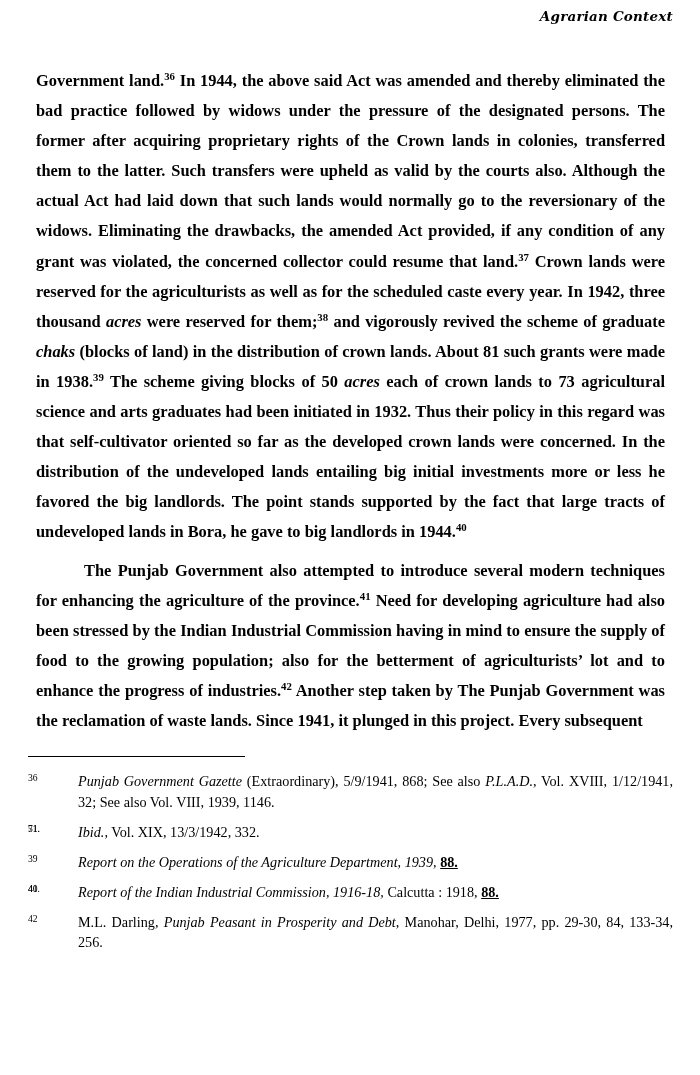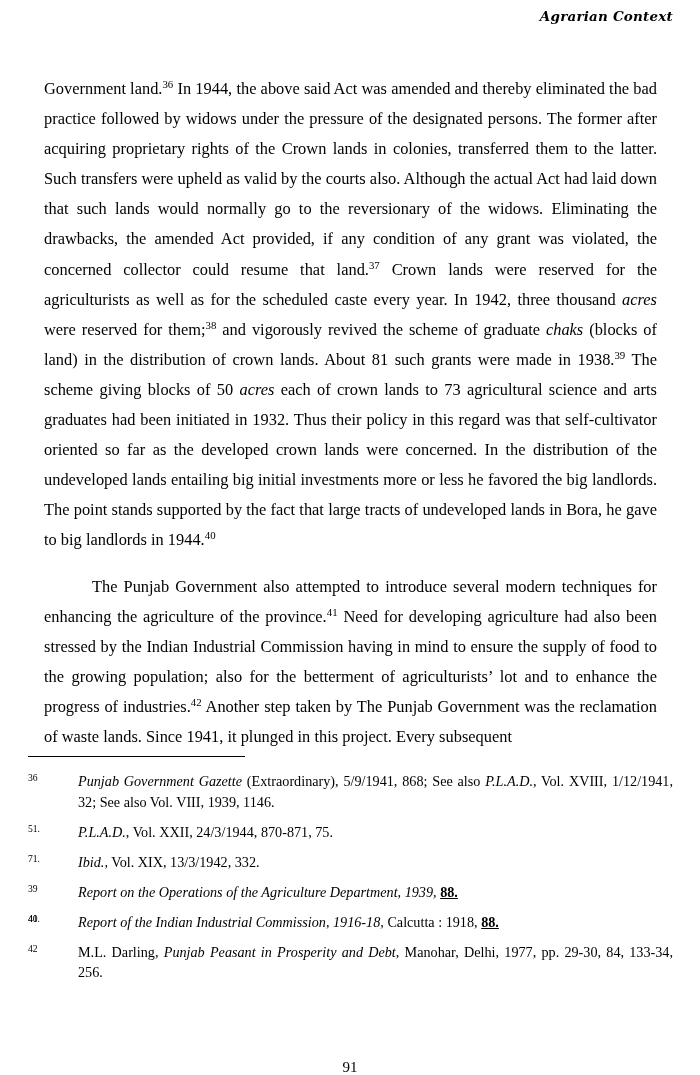--- a/index.html
+++ b/index.html
@@ -39,26 +39,27 @@
   }
 
   
   .body-block {
     position: absolute;
     left: 28px;
     top: 58px;
     width: 645px;
   }
   .para {
-    margin: 16px;
+    margin: 8px;
     text-align: justify;
     text-justify: inter-word;
     font-size: 16.4px;
     line-height: 30.1px;
     hyphens: none;
+    font-weight: bold;
   }
   .para + .para {
     text-indent: 48px;
   }
   .para i, .para em {
     font-style: italic;
   }
   sup {
     font-size: 0.66em;
     vertical-align: super;
@@ -127,21 +128,20 @@
 
   <div class="fn-rule"></div>
 
   <div class="footnotes">
     <div class="fn">
       <span class="fn-num">36</span>
       <span class="fn-text"><i>Punjab Government Gazette</i> (Extraordinary), 5/9/1941, 868; See also <i>P.L.A.D.</i>, Vol. XVIII, 1/12/1941, 32; See also Vol. VIII, 1939, 1146.</span>
     </div>
     <div class="fn">
       <span class="fn-num">51.</span>
-      <span class="fn-text"><i>P.L.A.D.</i>, Vol. XXII, 24/3/1944, 870-871, 75.</span>
     </div>
     <div class="fn">
       <span class="fn-num">71.</span>
       <span class="fn-text"><i>Ibid.,</i> Vol. XIX, 13/3/1942, 332.</span>
     </div>
     <div class="fn">
       <span class="fn-num">39</span>
       <span class="fn-text"><i>Report on the Operations of the Agriculture Department, 1939,</i> <b>88.</b></span>
     </div>
     <div class="fn">
@@ -150,15 +150,14 @@
     <div class="fn">
       <span class="fn-num">41</span>
       <span class="fn-text"><i>Report of the Indian Industrial Commission, 1916-18,</i> Calcutta : 1918, <b>88.</b></span>
     </div>
     <div class="fn">
       <span class="fn-num">42</span>
       <span class="fn-text">M.L. Darling, <i>Punjab Peasant in Prosperity and Debt</i>, Manohar, Delhi, 1977, pp. 29-30, 84, 133-34, 256.</span>
     </div>
   </div>
 
-  <div class="folio">91</div>
 
 </div>
 
 </body></html>

